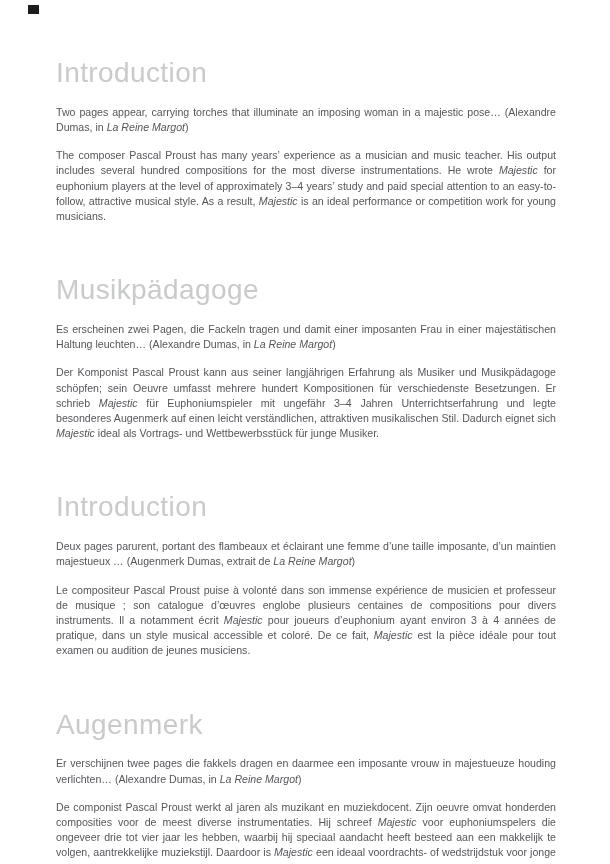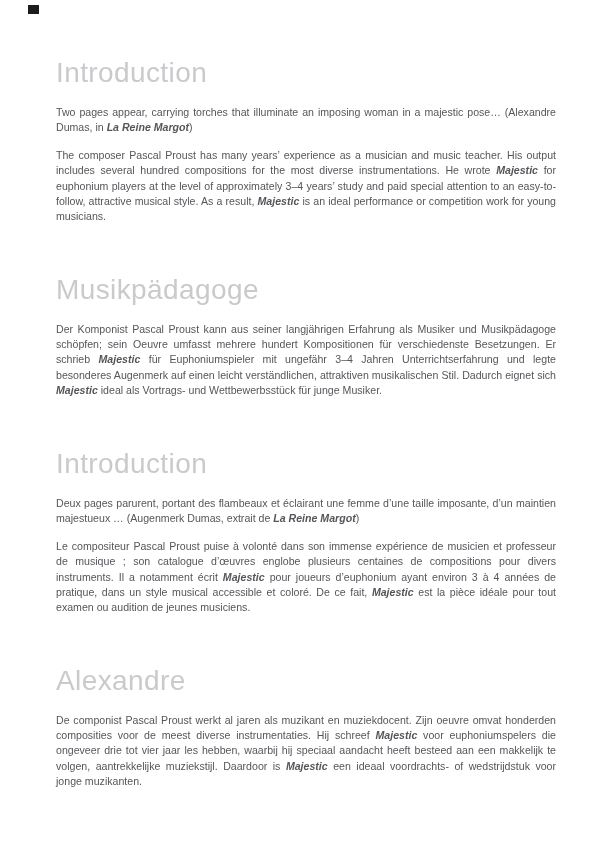--- a/index.html
+++ b/index.html
@@ -40,45 +40,46 @@
   }
   .body-par {
     font-size: 10.6px;
     line-height: 15.2px;
     color: #55565a;
     text-align: justify;
     margin: 0 0 13px 0;
   }
   .body-par i {
     font-style: italic;
-    font-weight: bold;
   }
 </style>
 </head>
 <body>
 
 <div class="page">
 
   <div class="reg-mark"></div>
 
   <section>
     <h1 class="section-heading">Introduction</h1>
     <p class="body-par"><span>Two pages appear, carrying torches that illuminate an imposing woman in a majestic pose… (Alexandre Dumas, in </span><i>La Reine Margot</i><span>)</span></p>
     <p class="body-par"><span>The composer Pascal Proust has many years’ experience as a musician and music teacher. His output includes several hundred compositions for the most diverse instrumentations. He wrote </span><i>Majestic</i><span> for euphonium players at the level of approximately 3–4 years’ study and paid special attention to an easy-to-follow, attractive musical style. As a result, </span><i>Majestic</i><span> is an ideal performance or competition work for young musicians.</span></p>
   </section>
 
   <section>
     <h1 class="section-heading">Musikpädagoge</h1>
+    <p class="body-par"><span>Es erscheinen zwei Pagen, die Fackeln tragen und damit einer imposanten Frau in einer majestätischen Haltung leuchten… (Alexandre Dumas, in </span><i>La Reine Margot</i><span>)</span></p>
     <p class="body-par"><span>Der Komponist Pascal Proust kann aus seiner langjährigen Erfahrung als Musiker und Musikpädagoge schöpfen; sein Oeuvre umfasst mehrere hundert Kompositionen für verschiedenste Besetzungen. Er schrieb </span><i>Majestic</i><span> für Euphoniumspieler mit ungefähr 3–4 Jahren Unterrichtserfahrung und legte besonderes Augenmerk auf einen leicht verständlichen, attraktiven musikalischen Stil. Dadurch eignet sich </span><i>Majestic</i><span> ideal als Vortrags- und Wettbewerbsstück für junge Musiker.</span></p>
   </section>
 
   <section>
     <h1 class="section-heading">Introduction</h1>
     <p class="body-par"><span>Deux pages parurent, portant des flambeaux et éclairant une femme d’une taille imposante, d’un maintien majestueux … (Augenmerk Dumas, extrait de </span><i>La Reine Margot</i><span>)</span></p>
     <p class="body-par"><span>Le compositeur Pascal Proust puise à volonté dans son immense expérience de musicien et professeur de musique ; son catalogue d’œuvres englobe plusieurs centaines de compositions pour divers instruments. Il a notamment écrit </span><i>Majestic</i><span> pour joueurs d’euphonium ayant environ 3 à 4 années de pratique, dans un style musical accessible et coloré. De ce fait, </span><i>Majestic</i><span> est la pièce idéale pour tout examen ou audition de jeunes musiciens.</span></p>
   </section>
 
   <section>
-    <h1 class="section-heading">Alexandre</h1>
+    <h1 class="section-heading">Augenmerk</h1>
+    <p class="body-par"><span>Er verschijnen twee pages die fakkels dragen en daarmee een imposante vrouw in majestueuze houding verlichten… (Alexandre Dumas, in </span><i>La Reine Margot</i><span>)</span></p>
     <p class="body-par"><span>De componist Pascal Proust werkt al jaren als muzikant en muziekdocent. Zijn oeuvre omvat honderden composities voor de meest diverse instrumentaties. Hij schreef </span><i>Majestic</i><span> voor euphoniumspelers die ongeveer drie tot vier jaar les hebben, waarbij hij speciaal aandacht heeft besteed aan een makkelijk te volgen, aantrekkelijke muziekstijl. Daardoor is </span><i>Majestic</i><span> een ideaal voordrachts- of wedstrijdstuk voor jonge muzikanten.</span></p>
   </section>
 
 </div>
 
 </body></html>

